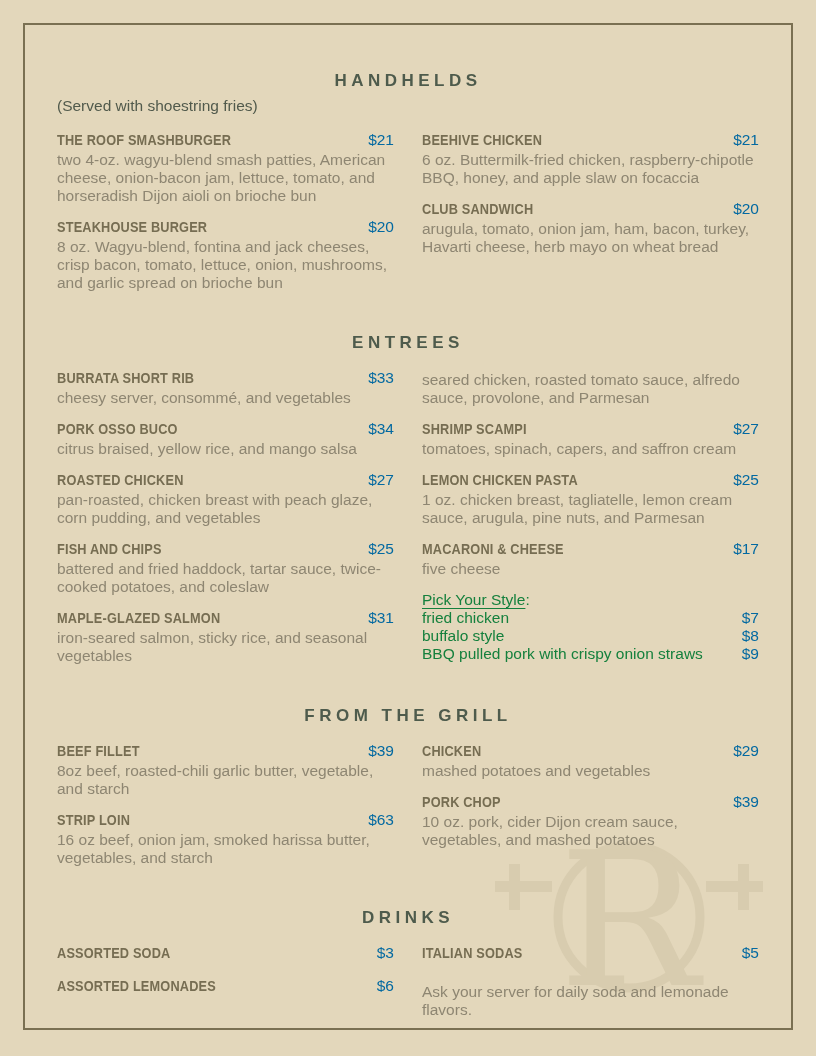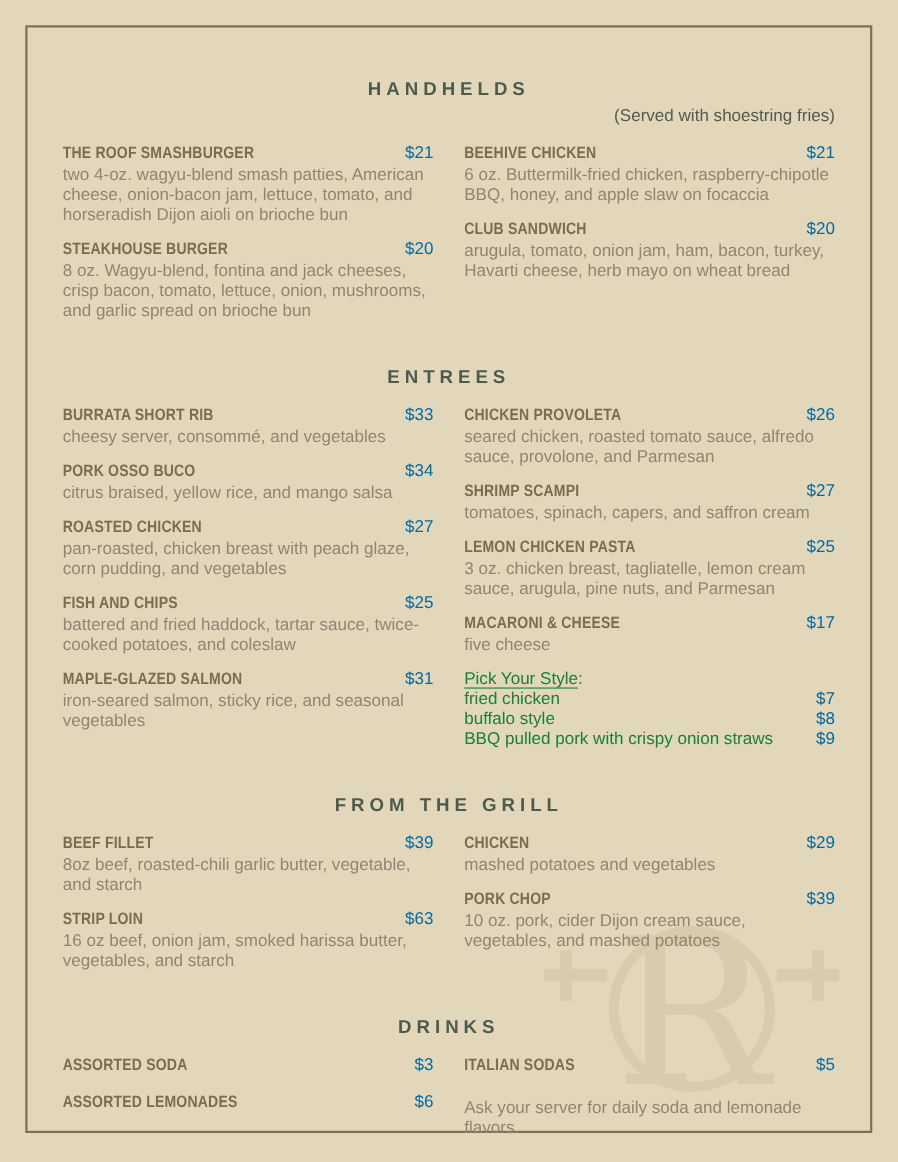--- a/index.html
+++ b/index.html
@@ -22,21 +22,21 @@
   .section{margin-bottom:6px;}
   .section + .section{margin-top:28px;}
   .sec-title{
     text-align:center;
     color:#4e5b4c;
     font-size:17px;font-weight:700;
     letter-spacing:4.5px;
     margin:0 0 6px 0;
   }
   .sec-sub{
-    text-align:right;
+    text-align:left;
     color:#515a4c;
     font-size:15.5px;
     margin:0 0 10px 0;
   }
   .cols{
     display:grid;
     grid-template-columns:1fr 1fr;
     column-gap:28px;
     margin-top:16px;
   }
@@ -162,39 +162,35 @@
         <div class="item">
           <div class="row">
             <span class="iname">MAPLE-GLAZED SALMON</span>
             <span class="iprice">$31</span>
           </div>
           <div class="idesc">iron-seared salmon, sticky rice, and seasonal vegetables</div>
         </div>
       </div>
       <div class="col">
         <div class="item">
-          <div class="row">
-            <span class="iname">CHICKEN PROVOLETA</span>
-            <span class="iprice">$26</span>
-          </div>
           <div class="idesc">seared chicken, roasted tomato sauce, alfredo sauce, provolone, and Parmesan</div>
         </div>
         <div class="item">
           <div class="row">
             <span class="iname">SHRIMP SCAMPI</span>
             <span class="iprice">$27</span>
           </div>
           <div class="idesc">tomatoes, spinach, capers, and saffron cream</div>
         </div>
         <div class="item">
           <div class="row">
             <span class="iname">LEMON CHICKEN PASTA</span>
             <span class="iprice">$25</span>
           </div>
-          <div class="idesc">3 oz. chicken breast, tagliatelle, lemon cream sauce, arugula, pine nuts, and Parmesan</div>
+          <div class="idesc">1 oz. chicken breast, tagliatelle, lemon cream sauce, arugula, pine nuts, and Parmesan</div>
         </div>
         <div class="item">
           <div class="row">
             <span class="iname">MACARONI &amp; CHEESE</span>
             <span class="iprice">$17</span>
           </div>
           <div class="idesc">five cheese</div>
         </div>
         <div class="item">
           <div class="opt-row">

